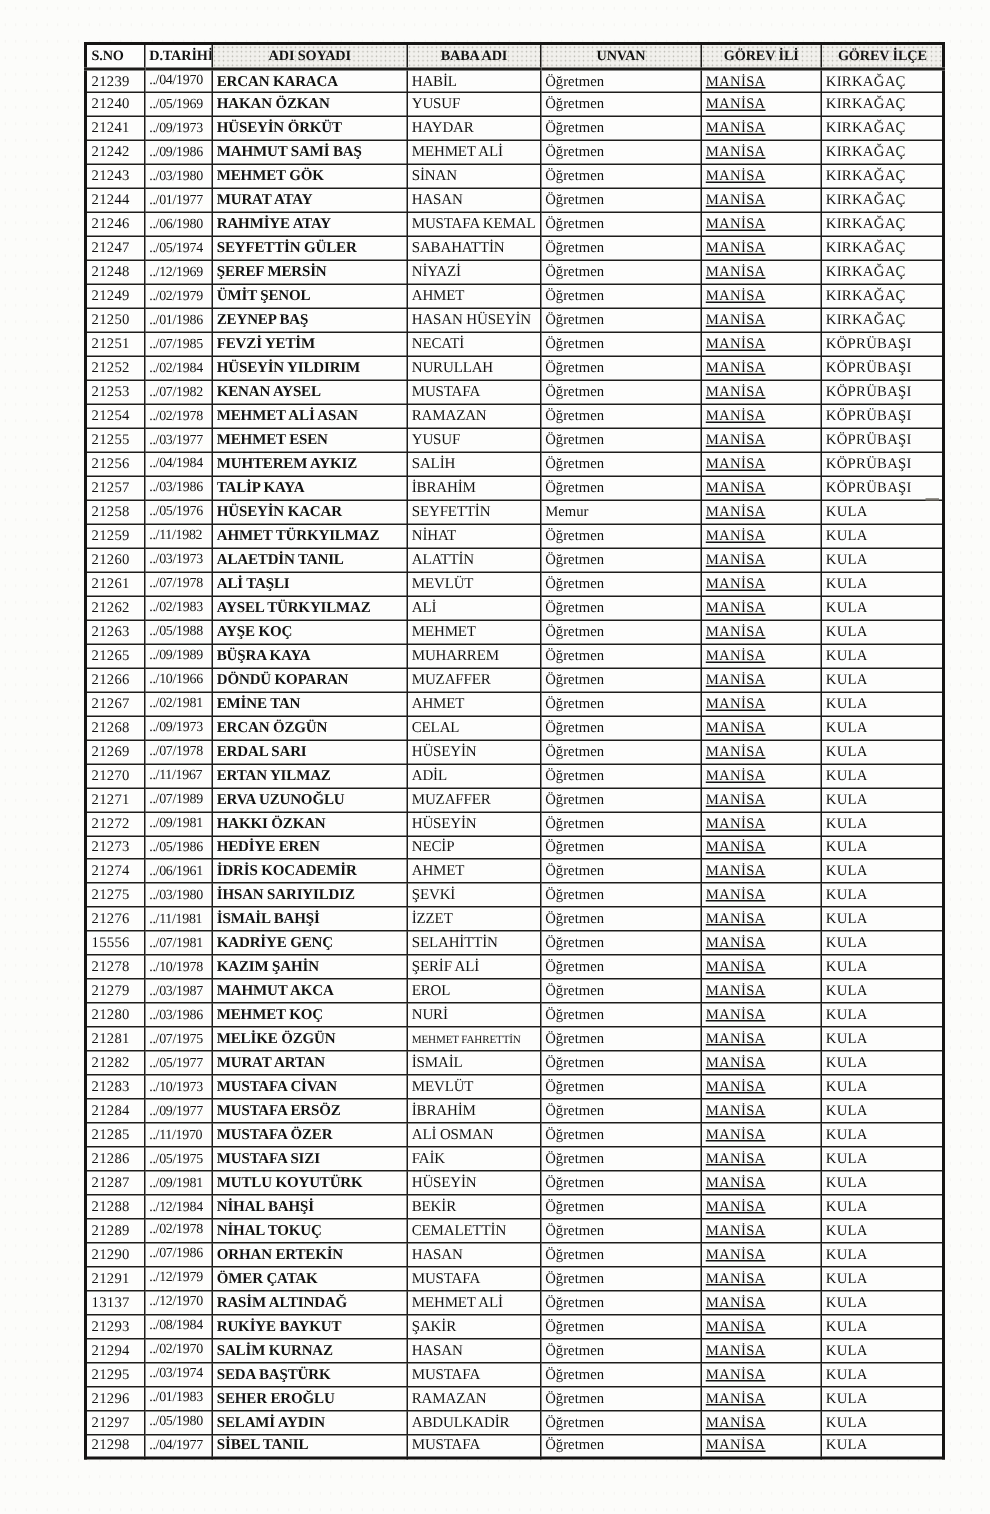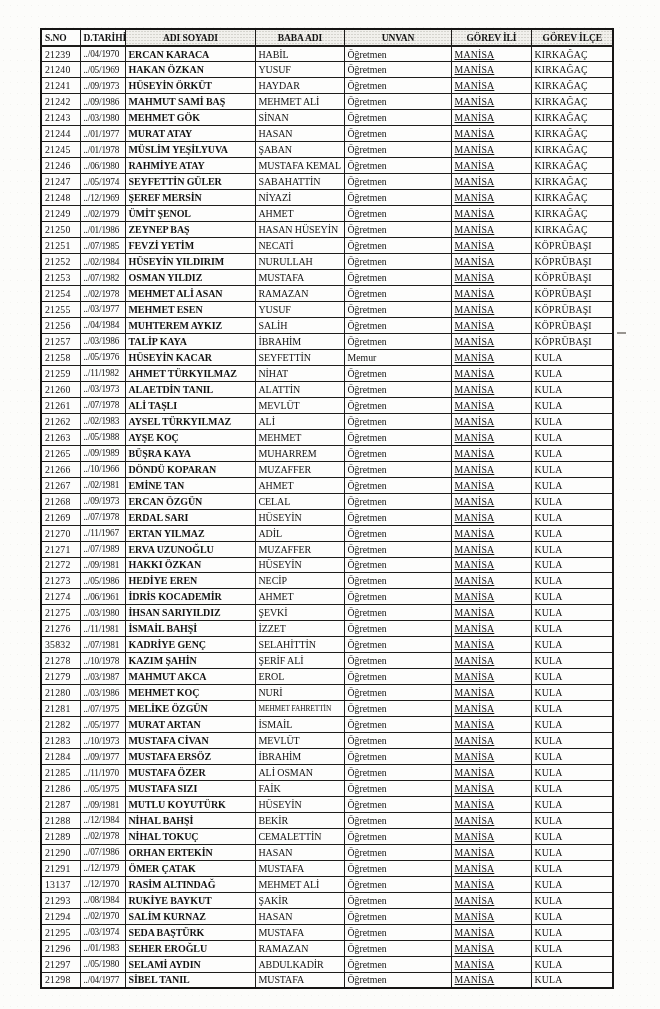--- a/index.html
+++ b/index.html
@@ -19,21 +19,21 @@
   .paper-noise {
     position: absolute;
     inset: 0;
     background-image: radial-gradient(#e9e8e4 0.5px, transparent 0.6px);
     background-size: 7px 11px;
     opacity: .45;
     pointer-events: none;
   }
   table.doc-table {
     position: absolute;
-    left: 40px;
+    left: 56px;
     top: 28px;
     width: 572px;
     border-collapse: collapse;
     table-layout: fixed;
     background: #fdfdfc;
   }
   table.doc-table col.c0 { width: 39px; }
   table.doc-table col.c1 { width: 45px; }
   table.doc-table col.c2 { width: 130px; }
   table.doc-table col.c3 { width: 89px; }
@@ -159,29 +159,20 @@
       <tr>
         <td class="cell-sno">21244</td>
         <td class="cell-date">../01/1977</td>
         <td class="cell-name">MURAT ATAY</td>
         <td class="cell-baba">HASAN</td>
         <td class="cell-unvan">Öğretmen</td>
         <td class="cell-il">MANİSA</td>
         <td class="cell-ilce">KIRKAĞAÇ</td>
       </tr>
       <tr>
-        <td class="cell-sno">21245</td>
-        <td class="cell-date">../01/1978</td>
-        <td class="cell-name">MÜSLİM YEŞİLYUVA</td>
-        <td class="cell-baba">ŞABAN</td>
-        <td class="cell-unvan">Öğretmen</td>
-        <td class="cell-il">MANİSA</td>
-        <td class="cell-ilce">KIRKAĞAÇ</td>
-      </tr>
-      <tr>
         <td class="cell-sno">21246</td>
         <td class="cell-date">../06/1980</td>
         <td class="cell-name">RAHMİYE ATAY</td>
         <td class="cell-baba">MUSTAFA KEMAL</td>
         <td class="cell-unvan">Öğretmen</td>
         <td class="cell-il">MANİSA</td>
         <td class="cell-ilce">KIRKAĞAÇ</td>
       </tr>
       <tr>
         <td class="cell-sno">21247</td>
@@ -233,21 +224,21 @@
         <td class="cell-date">../02/1984</td>
         <td class="cell-name">HÜSEYİN YILDIRIM</td>
         <td class="cell-baba">NURULLAH</td>
         <td class="cell-unvan">Öğretmen</td>
         <td class="cell-il">MANİSA</td>
         <td class="cell-ilce">KÖPRÜBAŞI</td>
       </tr>
       <tr>
         <td class="cell-sno">21253</td>
         <td class="cell-date">../07/1982</td>
-        <td class="cell-name">OSMAN YILDIZ</td>
+        <td class="cell-name">KENAN AYSEL</td>
         <td class="cell-baba">MUSTAFA</td>
         <td class="cell-unvan">Öğretmen</td>
         <td class="cell-il">MANİSA</td>
         <td class="cell-ilce">KÖPRÜBAŞI</td>
       </tr>
       <tr>
         <td class="cell-sno">21254</td>
         <td class="cell-date">../02/1978</td>
         <td class="cell-name">MEHMET ALİ ASAN</td>
         <td class="cell-baba">RAMAZAN</td>
@@ -438,21 +429,21 @@
       <tr>
         <td class="cell-sno">21276</td>
         <td class="cell-date">../11/1981</td>
         <td class="cell-name">İSMAİL BAHŞİ</td>
         <td class="cell-baba">İZZET</td>
         <td class="cell-unvan">Öğretmen</td>
         <td class="cell-il">MANİSA</td>
         <td class="cell-ilce">KULA</td>
       </tr>
       <tr>
-        <td class="cell-sno">35832</td>
+        <td class="cell-sno">15556</td>
         <td class="cell-date">../07/1981</td>
         <td class="cell-name">KADRİYE GENÇ</td>
         <td class="cell-baba">SELAHİTTİN</td>
         <td class="cell-unvan">Öğretmen</td>
         <td class="cell-il">MANİSA</td>
         <td class="cell-ilce">KULA</td>
       </tr>
       <tr>
         <td class="cell-sno">21278</td>
         <td class="cell-date">../10/1978</td>

